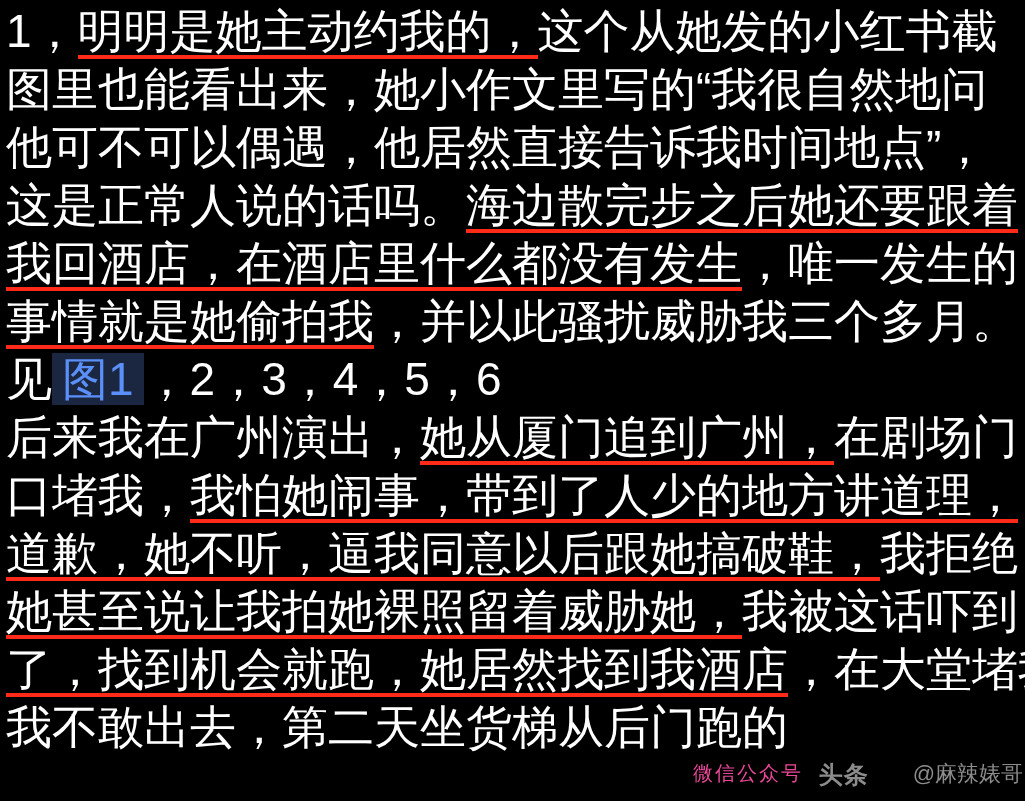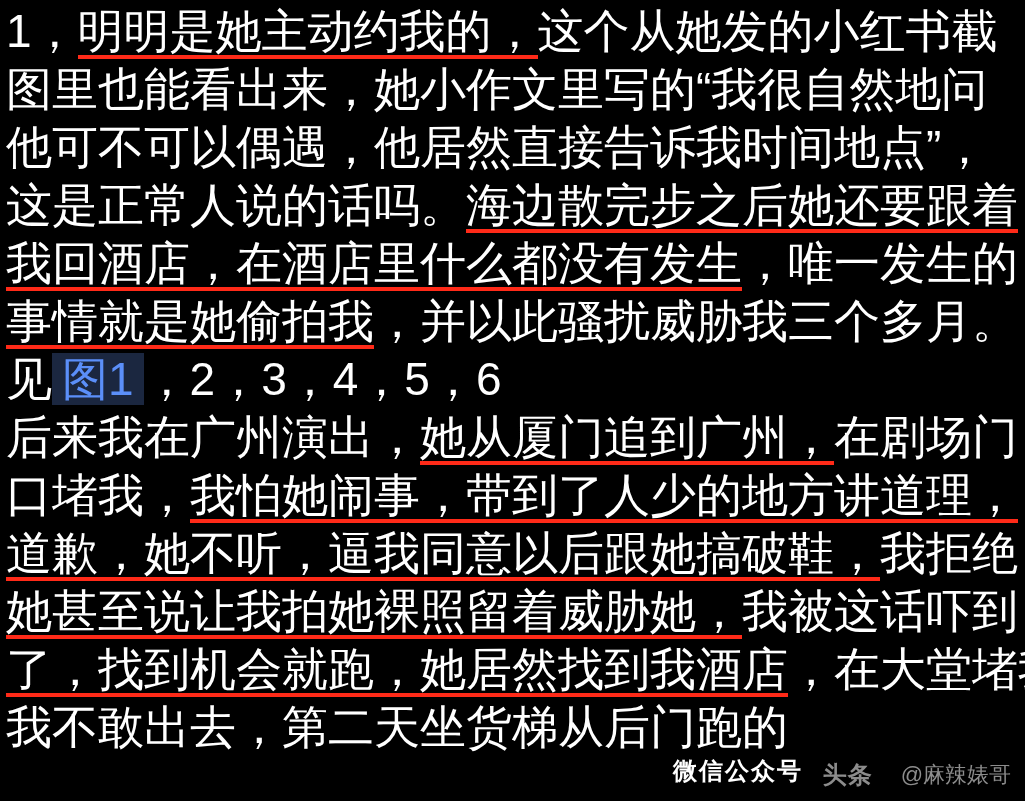--- a/index.html
+++ b/index.html
@@ -47,33 +47,31 @@
   }
   .link {
     color: #5b8ff9;
     background: #1b2740;
     padding: 0 10px;
   }
   .watermark-left {
     position: absolute;
     right: 222px;
     bottom: 14px;
-    color: #ffffff;
-    font-size: 24px;
+    color: #ec4899;
+    font-size: 20px;
     letter-spacing: 2px;
     white-space: nowrap;
-    font-weight: bold;
   }
   .watermark-right {
     position: absolute;
-    right: 14px;
+    right: 2px;
     bottom: 10px;
     display: flex;
-    align-items: center;
-    gap: 8px;
+    gap: 24px;
     white-space: nowrap;
   }
   .tt-logo {
     display: inline-block;
     color: #8c8c8c;
     font-size: 24px;
     font-weight: bold;
     letter-spacing: 1px;
   }
   .tt-handle {

